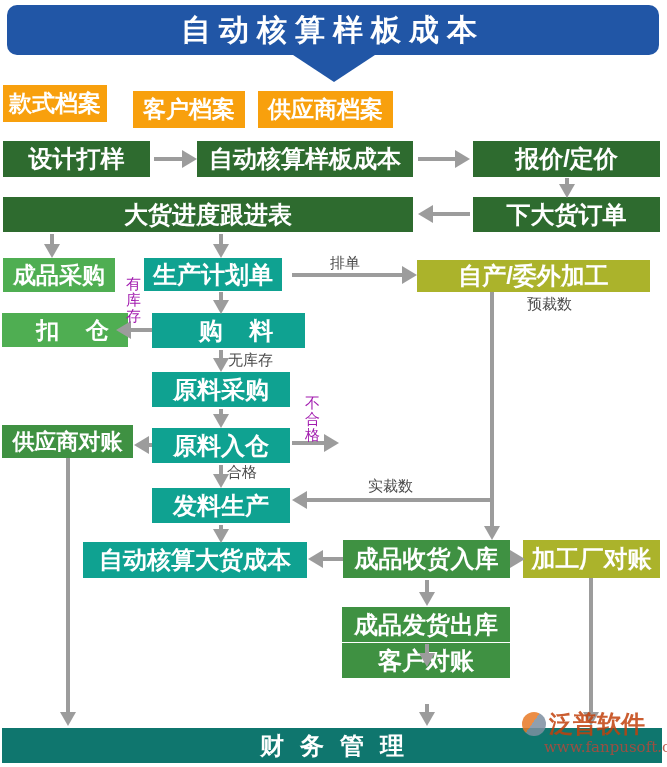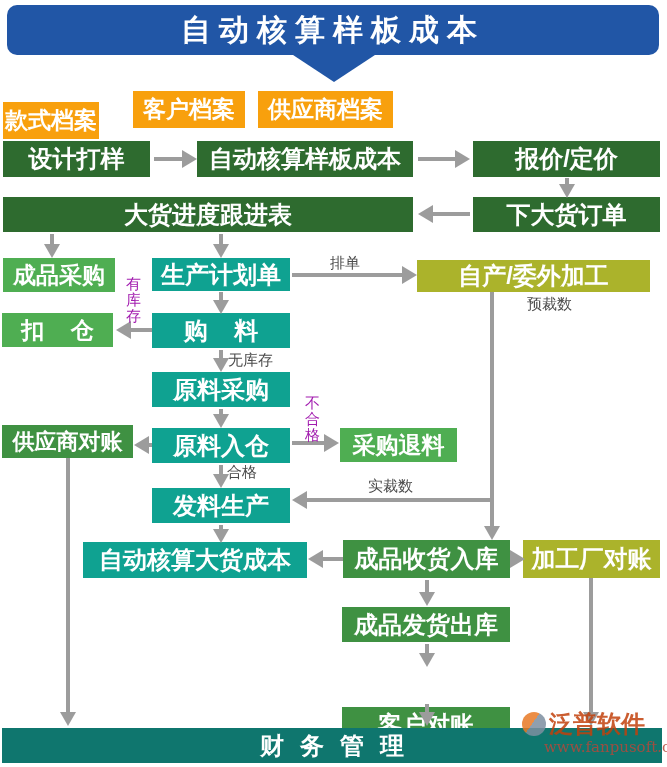--- a/index.html
+++ b/index.html
@@ -24,21 +24,21 @@
     display:flex;align-items:center;justify-content:center;font-size:23px;
   }
   .or{background:#F8A00D;}
   .dk{background:#2E6B2F;}
   .md{background:#3F9142;}
   .lt{background:#4FAE52;}
   .tl{background:#0FA291;}
   .ol{background:#ABB32B;}
   .fs24{font-size:24px;}
   .fs22{font-size:22px;}
-  .sp{letter-spacing:10px;text-indent:10px;}
+  .sp{letter-spacing:10px;text-indent:10px;padding-left:15px;}
   
   .bar{
     position:absolute;left:2px;top:728px;width:660px;height:35px;background:#0f766e;
     color:#fff;font-weight:bold;font-size:24px;letter-spacing:16px;text-indent:16px;
     display:flex;align-items:center;justify-content:center;
   }
   
   .hline{position:absolute;height:4px;background:#9C9C9C;}
   .vline{position:absolute;width:4px;background:#9C9C9C;}
   .ah{position:absolute;width:0;height:0;}
@@ -56,46 +56,45 @@
   .wm-url{font-family:"DejaVu Serif","Liberation Serif",serif;font-size:15px;color:#b5483a;margin-left:22px;margin-top:-2px;}
 </style>
 </head>
 <body>
 
 <div id="canvas">
 
   <div class="hdr">自动核算样板成本</div>
   <div class="hdr-tri"></div>
 
-  <div class="node or" style="left:3px;top:102px;width:96px;height:37px">款式档案</div>
+  <div class="node or" style="left:3px;top:85px;width:104px;height:37px">款式档案</div>
   <div class="node or" style="left:133px;top:91px;width:112px;height:37px">客户档案</div>
   <div class="node or" style="left:258px;top:91px;width:135px;height:37px">供应商档案</div>
 
   <div class="node dk fs24" style="left:3px;top:141px;width:147px;height:36px">设计打样</div>
   <div class="node dk fs24" style="left:197px;top:141px;width:216px;height:36px">自动核算样板成本</div>
   <div class="node dk fs24" style="left:473px;top:141px;width:187px;height:36px">报价/定价</div>
   <div class="node dk fs24" style="left:3px;top:197px;width:410px;height:35px">大货进度跟进表</div>
   <div class="node dk fs24" style="left:473px;top:197px;width:187px;height:35px">下大货订单</div>
 
   <div class="node lt" style="left:3px;top:258px;width:112px;height:34px">成品采购</div>
-  <div class="node tl fs24" style="left:152px;top:258px;width:138px;height:33px">生产计划单</div>
+  <div class="node tl fs24" style="left:144px;top:258px;width:138px;height:33px">生产计划单</div>
   <div class="node ol fs24" style="left:417px;top:260px;width:233px;height:32px">自产/委外加工</div>
   <div class="node lt sp" style="left:2px;top:313px;width:111px;height:34px">扣 仓</div>
   <div class="node tl fs24 sp" style="left:152px;top:313px;width:138px;height:35px">购 料</div>
   <div class="node tl fs24" style="left:152px;top:372px;width:138px;height:35px">原料采购</div>
   <div class="node md fs22" style="left:2px;top:425px;width:131px;height:33px">供应商对账</div>
   <div class="node tl fs24" style="left:152px;top:428px;width:138px;height:35px">原料入仓</div>
-  <div class="node lt" style="left:340px;top:428px;width:117px;height:34px">采购退料</div>
   <div class="node tl fs24" style="left:152px;top:488px;width:138px;height:35px">发料生产</div>
 
   <div class="node tl fs24" style="left:83px;top:542px;width:224px;height:36px">自动核算大货成本</div>
   <div class="node md fs24" style="left:343px;top:540px;width:167px;height:38px">成品收货入库</div>
   <div class="node ol fs24" style="left:523px;top:540px;width:137px;height:38px">加工厂对账</div>
   <div class="node md fs24" style="left:342px;top:607px;width:168px;height:35px">成品发货出库</div>
-  <div class="node md fs24" style="left:342px;top:707px;width:168px;height:35px">客户对账</div>
+  <div class="node md fs24" style="left:342px;top:643px;width:168px;height:35px">客户对账</div>
 
   <div class="bar">财务管理</div>
 
   <div class="hline" style="left:154px;top:157px;width:30px"></div>
   <div class="ah r" style="left:182px;top:150px"></div>
 
   <div class="hline" style="left:418px;top:157px;width:38px"></div>
   <div class="ah r" style="left:455px;top:150px"></div>
 
   <div class="vline" style="left:565px;top:178px;height:8px"></div>

